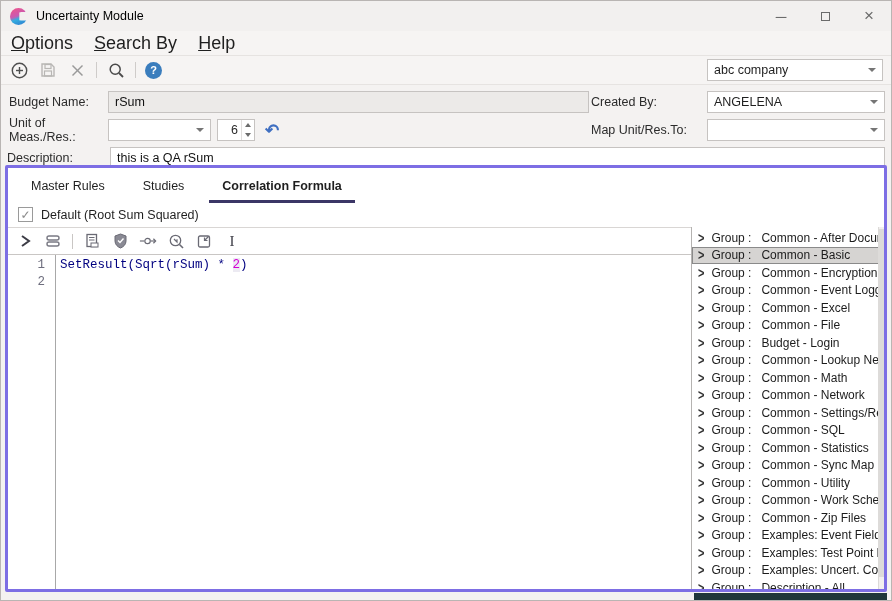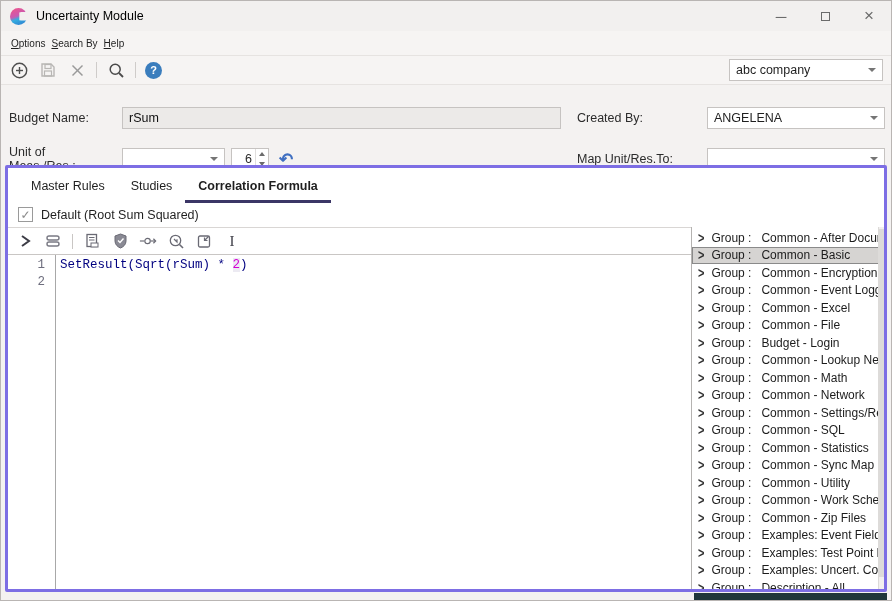--- a/index.html
+++ b/index.html
@@ -16,58 +16,58 @@
     background:linear-gradient(160deg,#e85590 10%,#c95ab2 45%,#35aee0 60%,#2f7fd0 95%);}
   .appicon::after{content:"";position:absolute;left:6px;top:4px;width:11px;height:9px;
     background:#f2f0ef;border-radius:50% 0 0 50%;clip-path:polygon(30% 0,100% 0,100% 100%,30% 100%);}
   .apptitle{margin-left:9px;font-size:12.5px;color:#000000;}
   .wincontrols{margin-left:auto;display:flex;height:100%;}
   .winbtn{width:44px;display:flex;align-items:center;justify-content:center;
     color:#6b6b6b;font-size:15px;cursor:default;}
   .winbtn .maxsq{width:9px;height:9px;border:1px solid #6b6b6b;display:block;}
   .winbtn.close{font-size:17px;}
   
-  .menubar{height:25px;display:flex;align-items:center;gap:6px;padding-left:10px;
-    background:#f6f4f3;border-bottom:1px solid #e6e3e1;font-size:10px;color:#1f1f1f;}
+  .menubar{height:25px;display:flex;align-items:center;gap:21px;padding-left:10px;
+    background:#f6f4f3;border-bottom:1px solid #e6e3e1;font-size:18px;color:#1f1f1f;}
   .menu-item{display:inline-block;}
   .menu-item::first-letter{text-decoration:underline;}
   
   .toolbar{height:29px;display:flex;align-items:center;gap:9px;padding:0 8px;
     background:#f6f4f3;border-bottom:1px solid #e6e3e1;}
   .tbtn{display:flex;align-items:center;justify-content:center;width:20px;height:20px;}
   .tsep{width:1px;height:16px;background:#cfccca;}
   .helpbtn{width:17px;height:17px;border-radius:50%;background:var(--helpblue);color:#fff;
     font-size:11px;font-weight:bold;display:flex;align-items:center;justify-content:center;}
   .combo{display:flex;align-items:center;background:#fff;border:1px solid #c6c3c1;
     height:22px;font-size:12.5px;color:#1f1f1f;padding:0 6px;position:relative;}
   .combo .arrow{margin-left:auto;width:0;height:0;border-left:4px solid transparent;
     border-right:4px solid transparent;border-top:4px solid #757575;}
-  .combo-company{width:154px;margin-left:auto;}
+  .combo-company{width:176px;margin-left:auto;}
   
   .formarea{padding:6px 6px 4px 6px;background:#f4f2f1;font-size:12.5px;color:#2b2b2b;}
   .frow{display:grid;grid-template-columns:101px 1fr 118px 178px;align-items:center;
-    column-gap:14px;margin-bottom:3px;margin-top:16px;}
+    column-gap:0;margin-bottom:3px;}
   .frow .lbl{padding-left:2px;}
   .field{height:22px;border:1px solid #c6c3c1;display:flex;align-items:center;
     padding:0 6px;font-size:12.5px;color:#111;background:#fff;}
   .field.gray{background:#eceae8;}
   .row2wrap{display:flex;align-items:center;gap:6px;}
   .combo-unit{width:103px;}
   .spinner{width:38px;height:22px;border:1px solid #c6c3c1;background:#fff;display:flex;}
   .spinner .val{flex:1;display:flex;align-items:center;justify-content:flex-end;padding-right:3px;font-size:12.5px;}
   .spinner .arrows{width:13px;display:flex;flex-direction:column;border-left:1px solid #e0dedd;}
   .spinner .arrows span{flex:1;display:flex;align-items:center;justify-content:center;}
   .tri-up{width:0;height:0;border-left:3.5px solid transparent;border-right:3.5px solid transparent;border-bottom:4px solid #6b6b6b;}
   .tri-dn{width:0;height:0;border-left:3.5px solid transparent;border-right:3.5px solid transparent;border-top:4px solid #6b6b6b;}
   .undo{font-size:17px;font-weight:bold;color:var(--undoblue);line-height:1;margin-left:4px;}
   .frow3{display:grid;grid-template-columns:101px 1fr;align-items:center;column-gap:2px;}
   
   .panel{position:absolute;left:4px;right:4px;top:164px;bottom:8px;background:#fff;
     border:3px solid var(--accent);border-radius:2px;display:flex;flex-direction:column;}
-  .tabsrow{display:flex;gap:0;padding:5px 4px 0 10px;background:#fff;font-size:12.5px;}
+  .tabsrow{display:flex;gap:12px;padding:5px 4px 0 10px;background:#fff;font-size:12.5px;}
   .tab{padding:6px 13px 7px 13px;color:#1f1f1f;border-bottom:3px solid transparent;}
   .tab.active{border-bottom-color:var(--tabline);font-weight:700;}
   .checkrow{display:flex;align-items:center;gap:8px;padding:4px 0 5px 10px;font-size:12.5px;color:#1f1f1f;}
   .cbox{width:15px;height:15px;border:1px solid #9a9a9a;background:#fff;display:flex;
     align-items:center;justify-content:center;color:#8a8a8a;font-size:12px;}
   
   .content{flex:1;display:flex;min-height:0;position:relative;}
   .editorcol{flex:1;display:flex;flex-direction:column;min-width:0;border-top:1px solid #d9d6d4;}
   .edtoolbar{height:27px;display:flex;align-items:center;gap:10px;padding:0 8px;
     border-bottom:1px solid #c9c6c4;background:#fff;}

